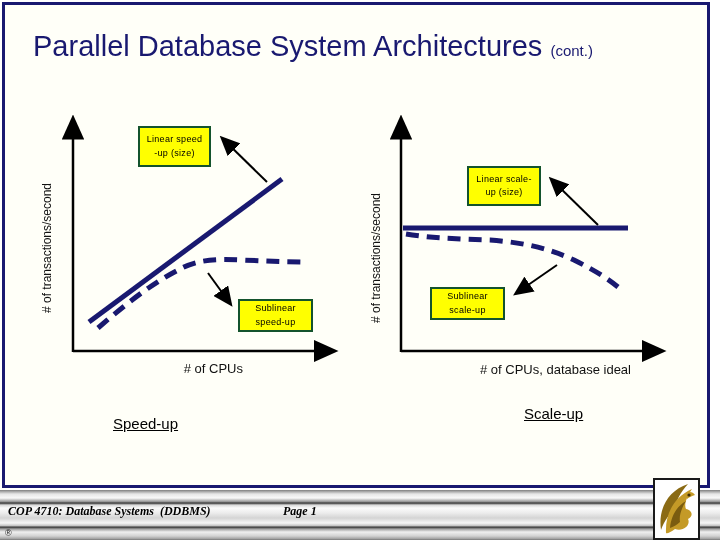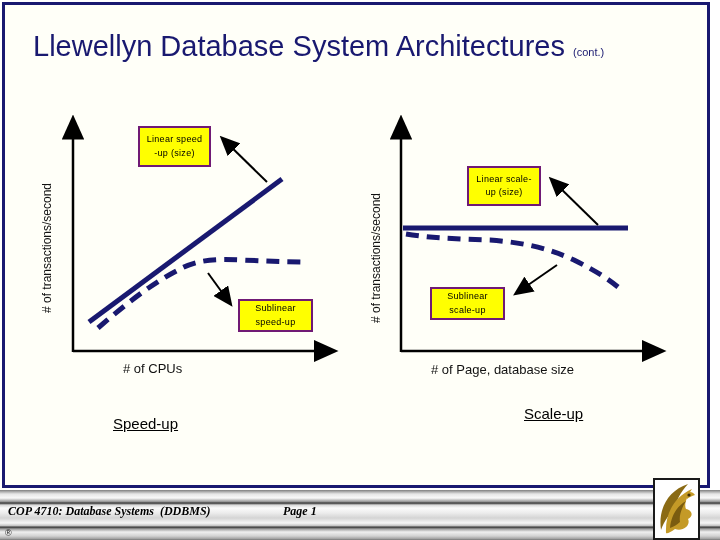--- a/index.html
+++ b/index.html
@@ -9,32 +9,32 @@
     font-family:"Liberation Sans", sans-serif;
   }
   .slide-bg{
     position:absolute;left:2px;top:2px;width:708px;height:486px;
     background:#fffff8;border:3px solid #191970;box-sizing:border-box;
   }
   .title{
     position:absolute;left:33px;top:30px;width:660px;
     color:#191970;font-size:29px;font-weight:400;white-space:nowrap;
   }
-  .title .suffix{font-size:11px;}
+  .title .suffix{font-size:15px;}
   .chart-svg{position:absolute;}
   .ylabel{
     position:absolute;width:180px;text-align:center;
     font-size:12px;color:#111;transform:rotate(-90deg);
     white-space:nowrap;
   }
   .xlabel{
-    position:absolute;text-align:left;font-size:13px;color:#111;
+    position:absolute;text-align:right;font-size:13px;color:#111;
   }
   .callout{
-    position:absolute;background:#ffff00;border:2px solid #701a75;
+    position:absolute;background:#ffff00;border:2px solid #14532d;
     box-sizing:border-box;display:flex;flex-direction:column;
     align-items:center;justify-content:center;
     font-size:9px;color:#000;text-align:center;line-height:1.45;
     letter-spacing:0.3px;
   }
   .callout span{display:block;}
   .caption{
     position:absolute;font-size:15px;color:#000;
     text-decoration:underline;white-space:nowrap;
   }
@@ -63,21 +63,21 @@
     background:#ffffff;border:2px solid #1a1a1a;box-sizing:border-box;
     z-index:5;
   }
 </style>
 </head>
 <body>
 
 <div class="slide-bg"></div>
 
 <div class="title">
-  <span>Llewellyn Database System Architectures</span>
+  <span>Parallel Database System Architectures</span>
   <span class="suffix">(cont.)</span>
 </div>
 
 <svg class="chart-svg" style="left:40px;top:108px;" width="310" height="262" viewBox="0 0 310 262">
   <defs>
     <marker id="ahBlack" markerWidth="10" markerHeight="9" refX="7" refY="4.5" orient="auto">
       <polygon points="0,0 10,4.5 0,9" fill="#000"></polygon>
     </marker>
   </defs>
 
@@ -126,21 +126,21 @@
 <div class="callout" style="left:467px;top:166px;width:74px;height:40px;">
   <span>Linear scale-</span>
   <span>up (size)</span>
 </div>
 
 <div class="callout" style="left:430px;top:287px;width:75px;height:33px;">
   <span>Sublinear</span>
   <span>scale-up</span>
 </div>
 
-<div class="xlabel" style="left:431px;top:362px;width:200px;"># of Page, database size</div>
+<div class="xlabel" style="left:431px;top:362px;width:200px;"># of CPUs, database ideal</div>
 
 <div class="caption" style="left:524px;top:405px;">Scale-up</div>
 
 <div class="footer">
   <div class="footer-text footer-course">COP 4710: Database Systems  (DDBMS)</div>
   <div class="footer-text footer-page">Page 1</div>
   <div class="reg-mark">®</div>
 </div>
 
 <div class="logo-box">

